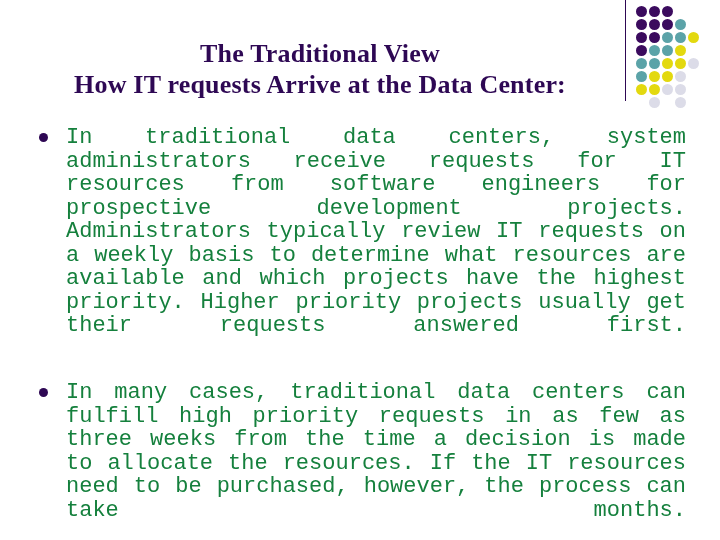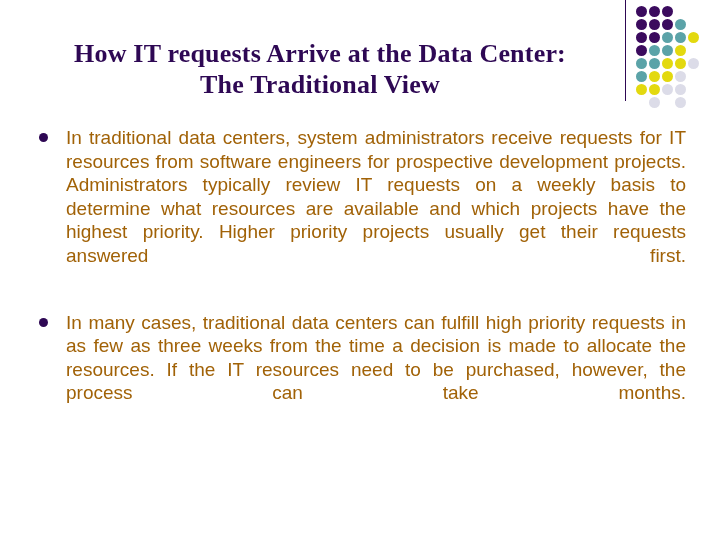--- a/index.html
+++ b/index.html
@@ -97,23 +97,23 @@
     top: 7px;
     width: 9px;
     height: 9px;
     border-radius: 50%;
     background: #2E0854;
   }
   .bullet-text {
     display: block;
     text-align: justify;
     text-justify: inter-word;
-    color: #a16207;
-    font-family: Liberation Sans, sans-serif;
-    font-size: 19px;
+    color: #15803d;
+    font-family: Liberation Mono, monospace;
+    font-size: 22px;
     line-height: 23.5px;
   }
   .bullet-text:after {
     content: "";
     display: inline-block;
     width: 100%;
   }
 </style>
 </head>
 <body>
@@ -128,22 +128,22 @@
         <div class="dot-row" style="top: 26px;"><span class="dot" style="background: rgb(59, 11, 94);"></span><span class="dot" style="background: rgb(59, 11, 94);"></span><span class="dot" style="background: rgb(91, 163, 168);"></span><span class="dot" style="background: rgb(91, 163, 168);"></span><span class="dot" style="background: rgb(227, 217, 15);"></span></div>
         <div class="dot-row" style="top: 39px;"><span class="dot" style="background: rgb(59, 11, 94);"></span><span class="dot" style="background: rgb(91, 163, 168);"></span><span class="dot" style="background: rgb(91, 163, 168);"></span><span class="dot" style="background: rgb(227, 217, 15);"></span></div>
         <div class="dot-row" style="top: 52px;"><span class="dot" style="background: rgb(91, 163, 168);"></span><span class="dot" style="background: rgb(91, 163, 168);"></span><span class="dot" style="background: rgb(227, 217, 15);"></span><span class="dot" style="background: rgb(227, 217, 15);"></span><span class="dot" style="background: rgb(220, 220, 232);"></span></div>
         <div class="dot-row" style="top: 65px;"><span class="dot" style="background: rgb(91, 163, 168);"></span><span class="dot" style="background: rgb(227, 217, 15);"></span><span class="dot" style="background: rgb(227, 217, 15);"></span><span class="dot" style="background: rgb(220, 220, 232);"></span></div>
         <div class="dot-row" style="top: 78px;"><span class="dot" style="background: rgb(227, 217, 15);"></span><span class="dot" style="background: rgb(227, 217, 15);"></span><span class="dot" style="background: rgb(220, 220, 232);"></span><span class="dot" style="background: rgb(220, 220, 232);"></span></div>
         <div class="dot-row" style="top: 91px;"><span class="dot empty"></span><span class="dot" style="background: rgb(220, 220, 232);"></span><span class="dot empty"></span><span class="dot" style="background: rgb(220, 220, 232);"></span></div>
       </div>
   </div>
 
   <div id="title" style="color: rgb(46, 8, 84);">
+    <span class="title-line">The Traditional View</span>
     <span class="title-line">How IT requests Arrive at the Data Center:</span>
-    <span class="title-line">The Traditional View</span>
   </div>
 
   <div id="body">
 
     <div class="bullet-item">
       <span class="bullet-marker"></span>
       <span class="bullet-text">In traditional data centers, system administrators receive requests for IT resources from software engineers for prospective development projects. Administrators typically review IT requests on a weekly basis to determine what resources are available and which projects have the highest priority. Higher priority projects usually get their requests answered first.</span>
     </div>
 
     <div class="bullet-item">

